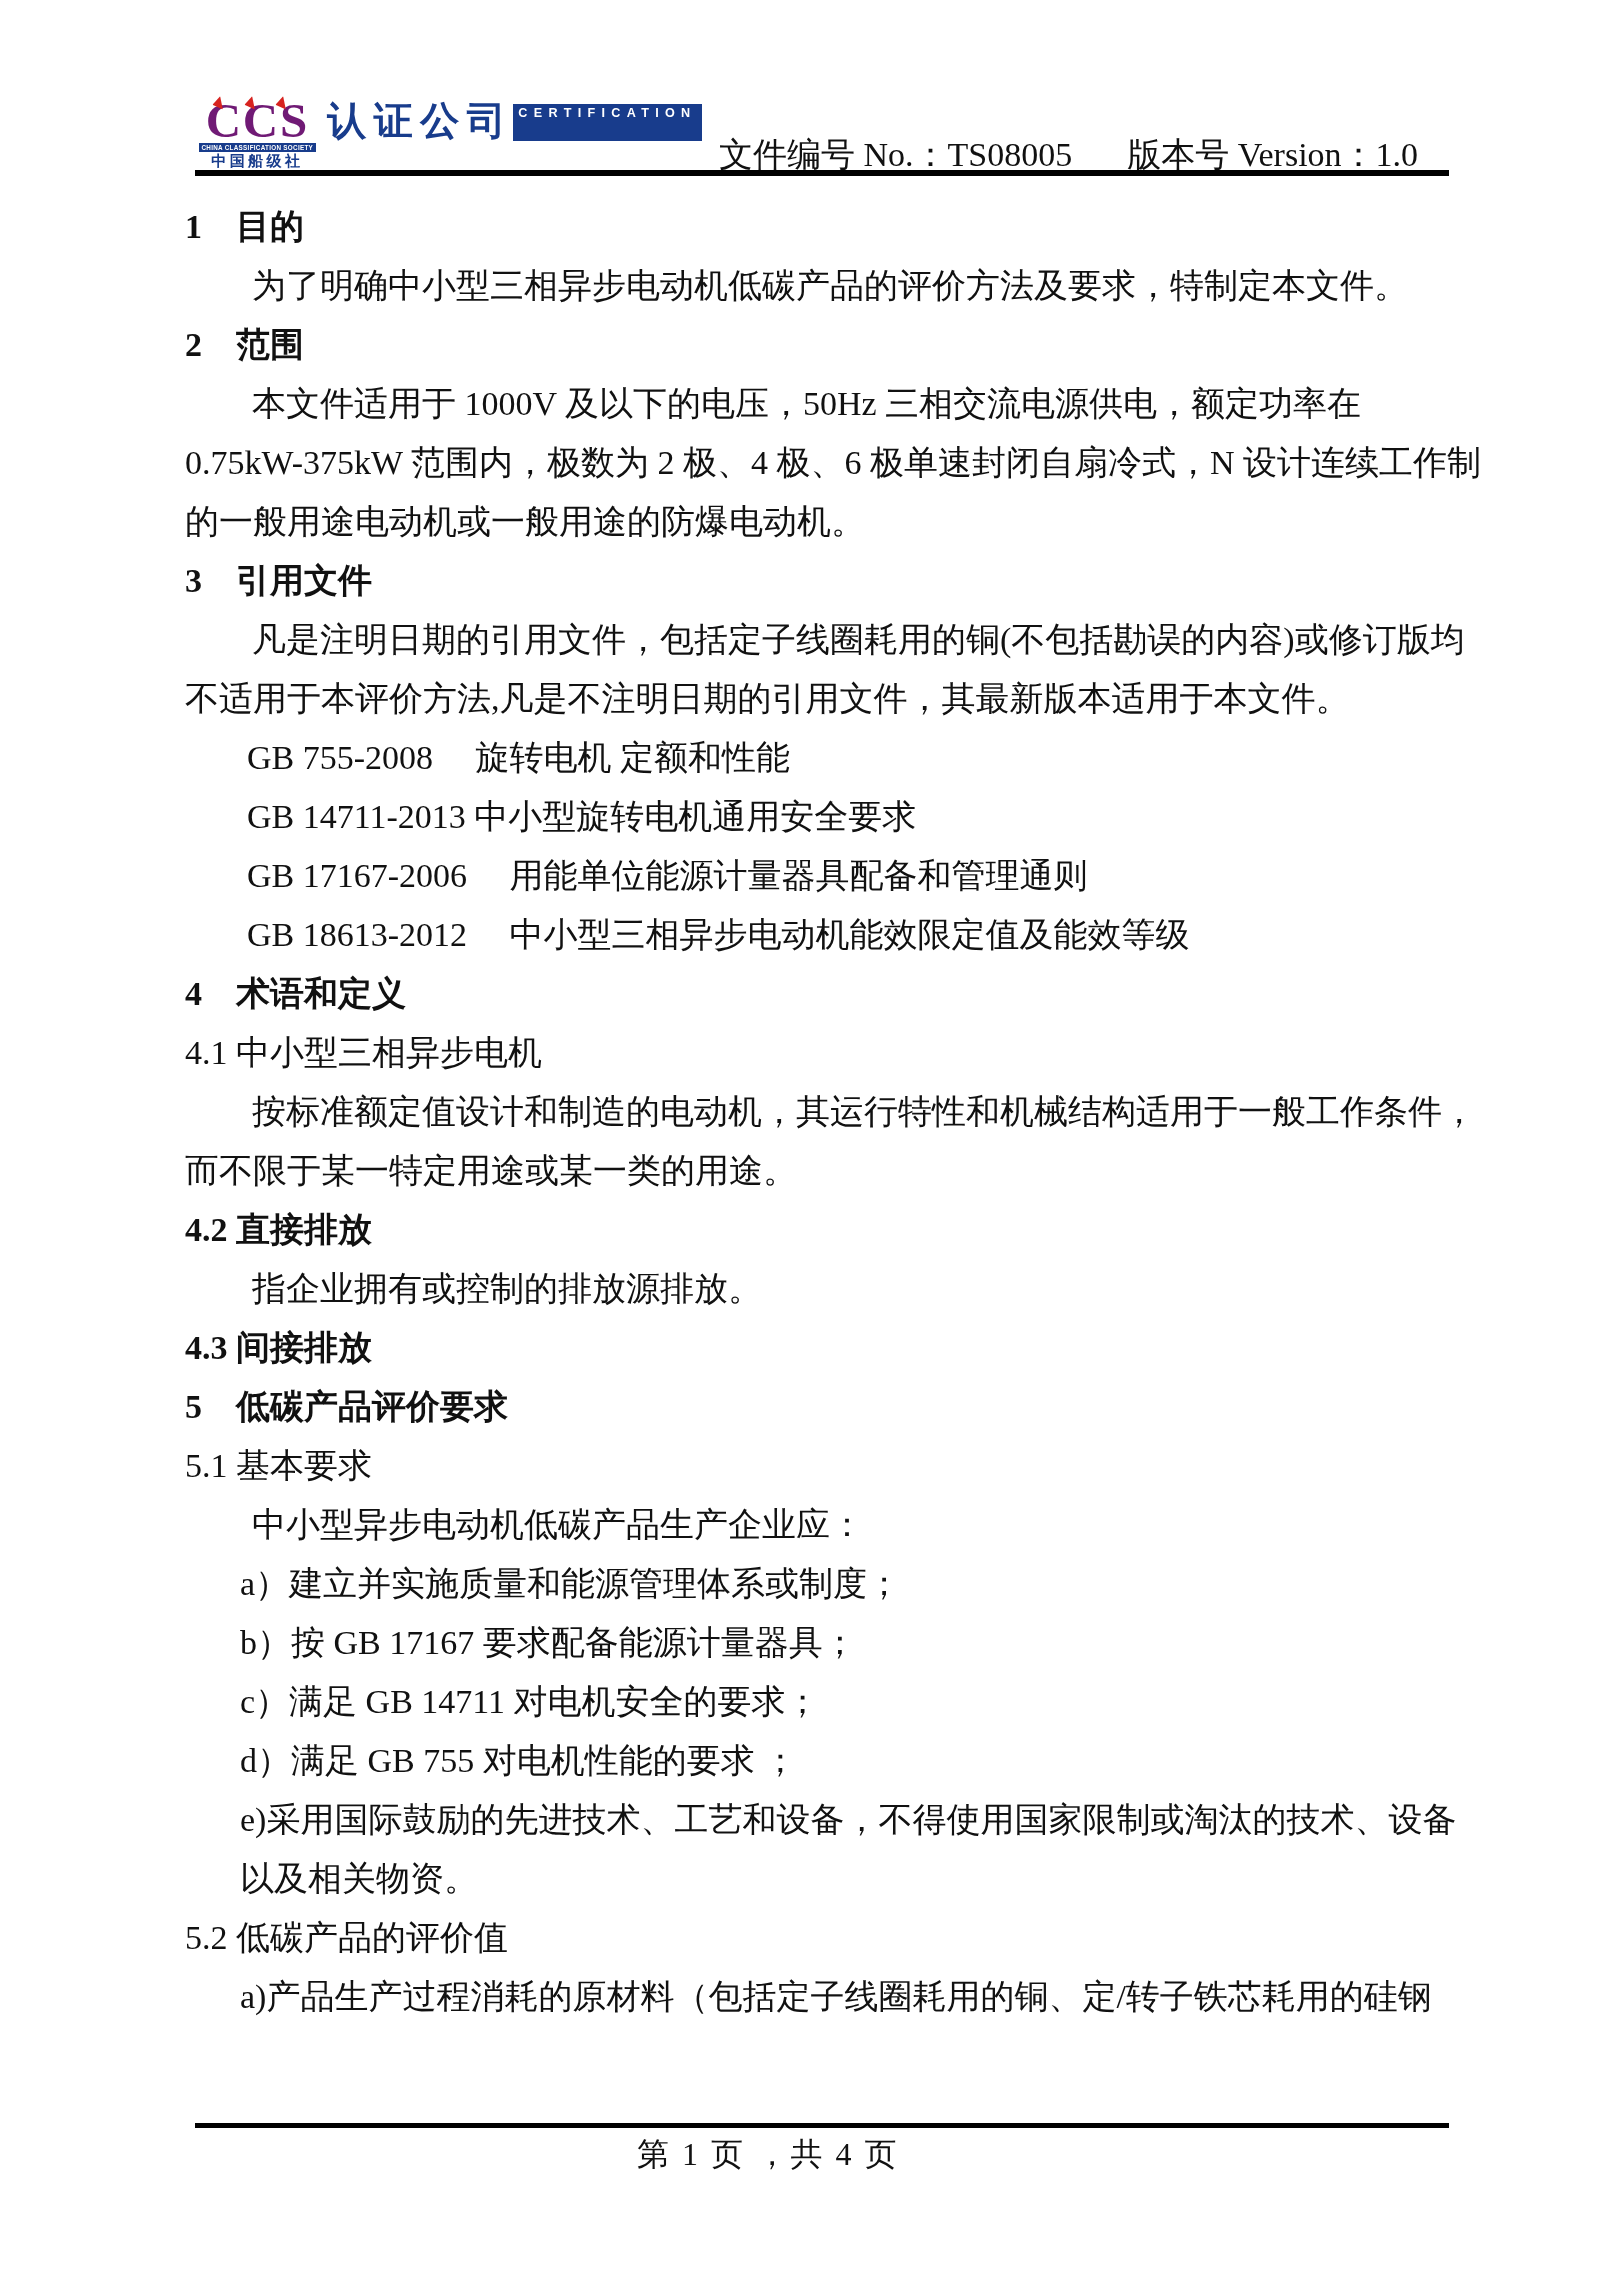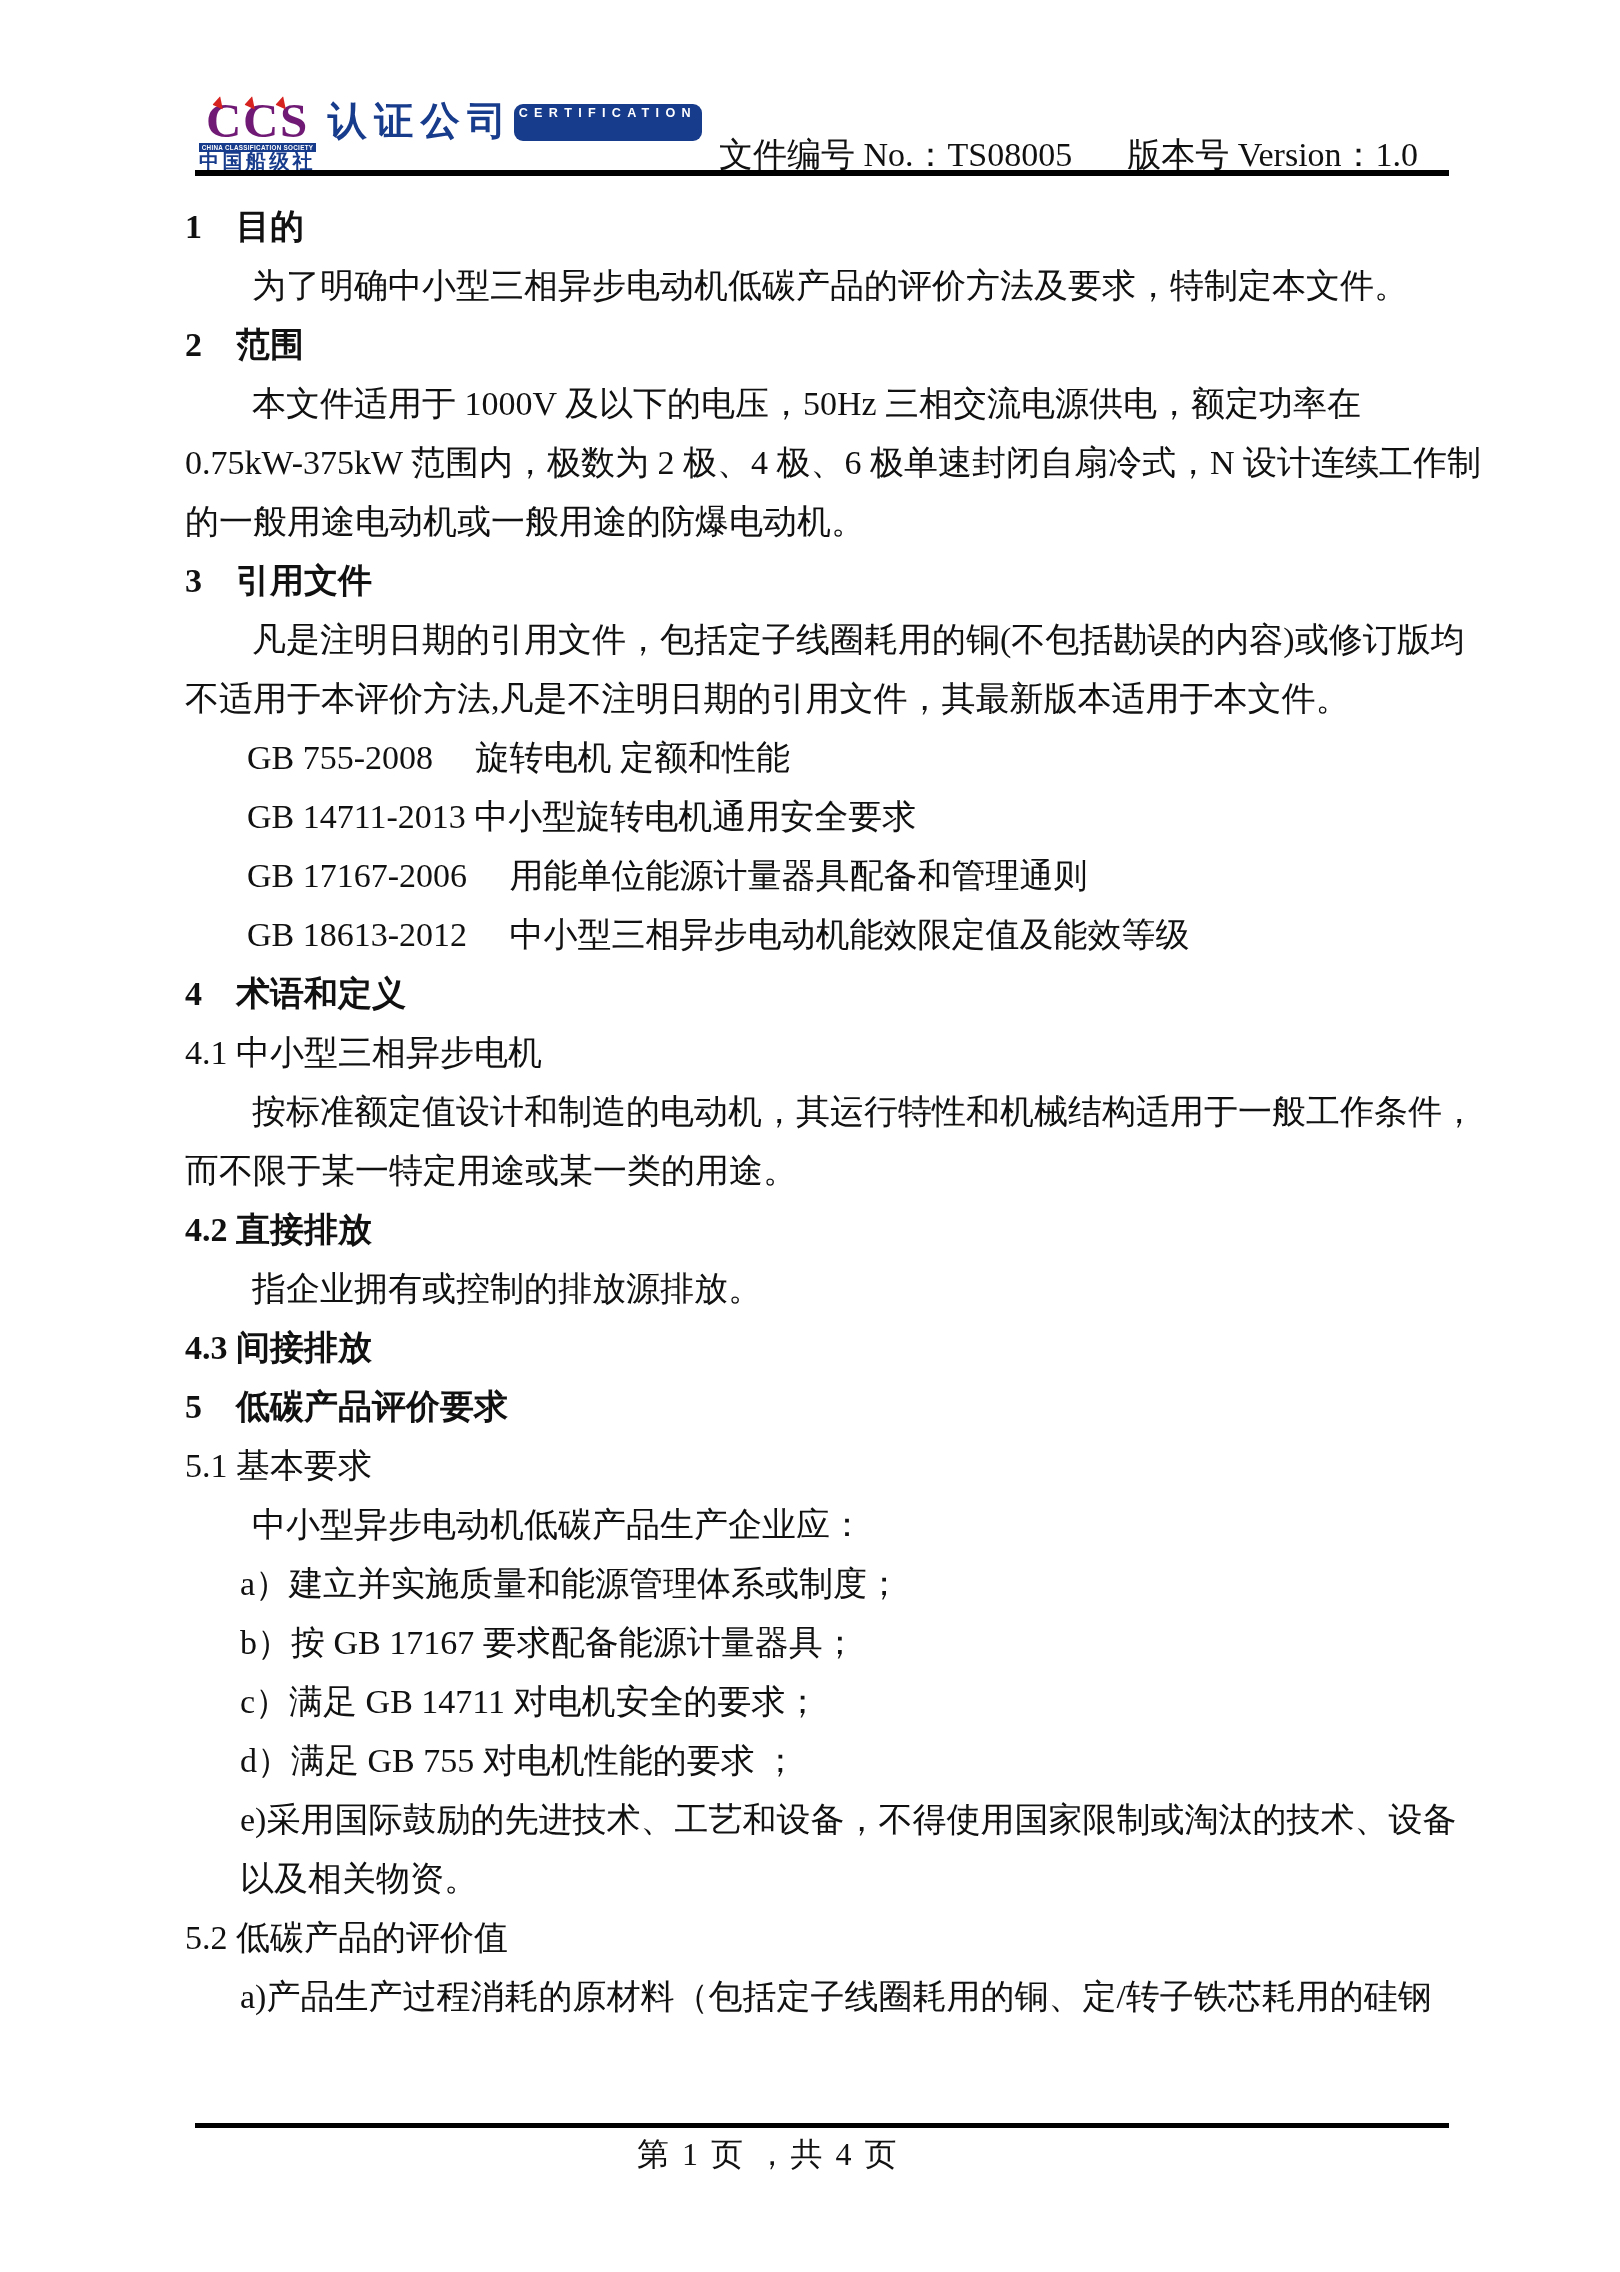--- a/index.html
+++ b/index.html
@@ -22,34 +22,33 @@
   }
   .f1 { left:7.5px;  top:-5px; }
   .f2 { left:39px; top:-5px; }
   .f3 { left:70px; top:-5px; }
   .soc-bar {
     background:#183c8c; color:#ffffff; font-size:6.3px; line-height:9.2px;
     padding:0 2.5px; letter-spacing:0.3px; font-weight:700; white-space:nowrap;
     font-family:"Liberation Sans","DejaVu Sans",sans-serif; margin-top:1.7px;
   }
   .soc-cn {
-    color:#183c8c; font-size:20px; line-height:17.6px; font-weight:700;
+    color:#183c8c; font-size:15px; line-height:17.6px; font-weight:700;
     letter-spacing:3.4px; margin-top:0.8px; white-space:nowrap;
   }
   .logo-right { margin-left:11.7px; display:flex; flex-direction:row; }
   .company-cn {
     color:#183c8c; font-size:39px; line-height:40px; font-weight:700;
     letter-spacing:7.5px; white-space:nowrap;
   }
   .cert-bar {
     margin-top:3.4px; background:#183c8c; color:#ffffff; font-size:12.6px;
     line-height:19px; font-weight:700; letter-spacing:6.3px; text-align:center;
     padding:0 5px; font-family:"Liberation Sans","DejaVu Sans",sans-serif;
     white-space:nowrap;
-    border-radius:9px;
   }
 
   
   .header-text {
     position:absolute; left:719px; top:132px; font-size:34px; white-space:nowrap;
     color:#111111;
   }
   .header-text .gap { display:inline-block; width:55px; }
 
   

